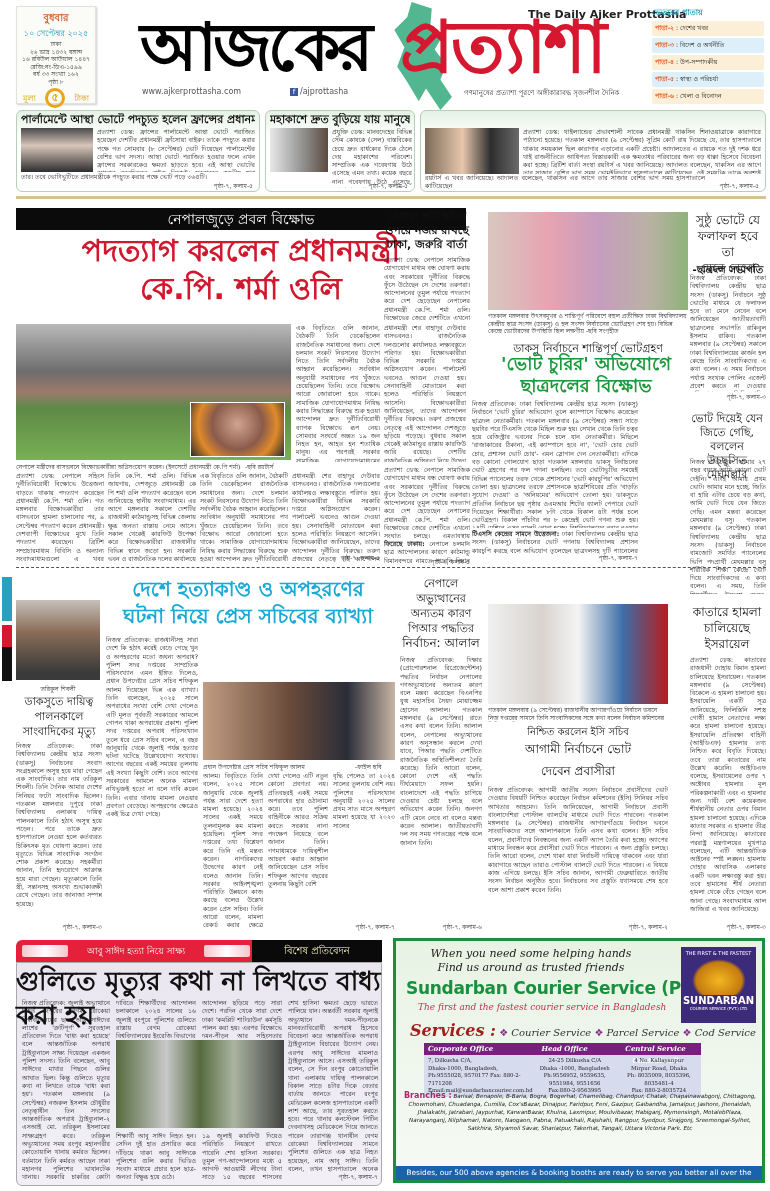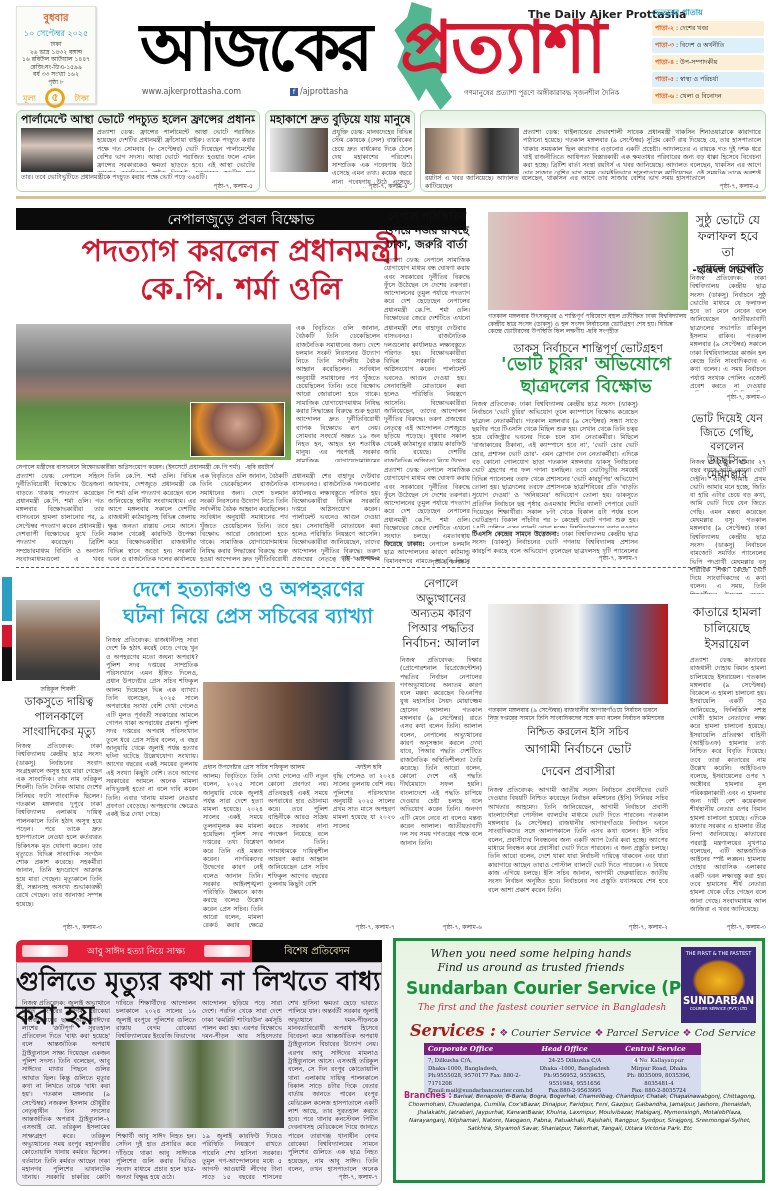--- a/index.html
+++ b/index.html
@@ -315,13 +315,14 @@
       </div>
       <div class="c">
         <div>4 No. Kallayanpur</div>
           <div>Mirpur Road, Dhaka</div>
           <div>Ph: 8035009, 8035396, 8035481-4</div>
           <div>Fax: 880-2-8035724</div>
       </div>
     </div>
   </div>
   <div class="branches"><b>Branches :</b> <span>Barisal, Benapole, B-Baria, Bogra, Bogerhat, Chamelibag, Chandpur, Chatak, Chapainawabgonj, Chittagong, Chowmohani, Chuadanga, Cumilla, Cox'sBazar, Dinajpur, Faridpur, Feni, Gazipur, Gaibandha, Jamalpur, Jashore, Jhenaidah, Jhalakathi, Jatrabari, Jaypurhat, KarwanBazar, Khulna, Laxmipur, Moulvibazar, Habiganj, Mymensingh, MotalebPlaza, Narayanganj, Nilphamari, Natore, Naogaon, Pabna, Patuakhali, Rajshahi, Rangpur, Syedpur, Sirajgonj, Sreemongal-Sylhet, Satkhira, Shyamoli Savar, Shariatpur, Takerhat, Tangail, Uttara Victoria Park. Etc</span></div>
+  <div class="foot">Besides, our 500 above agencies &amp; booking booths are ready to serve you better all over the country.</div>
 </div>
 
 </body></html>

